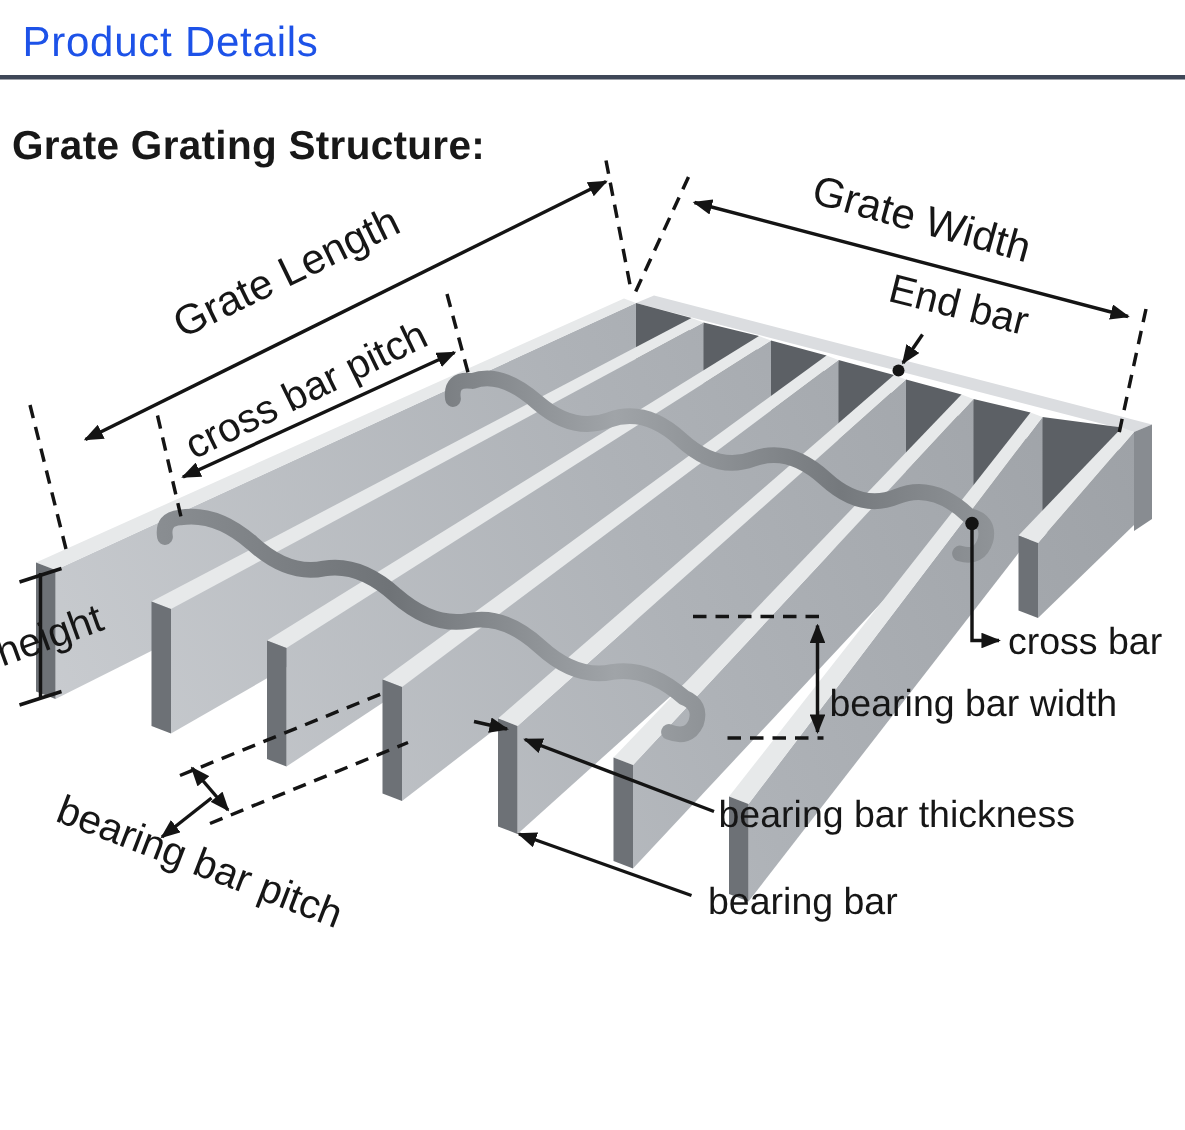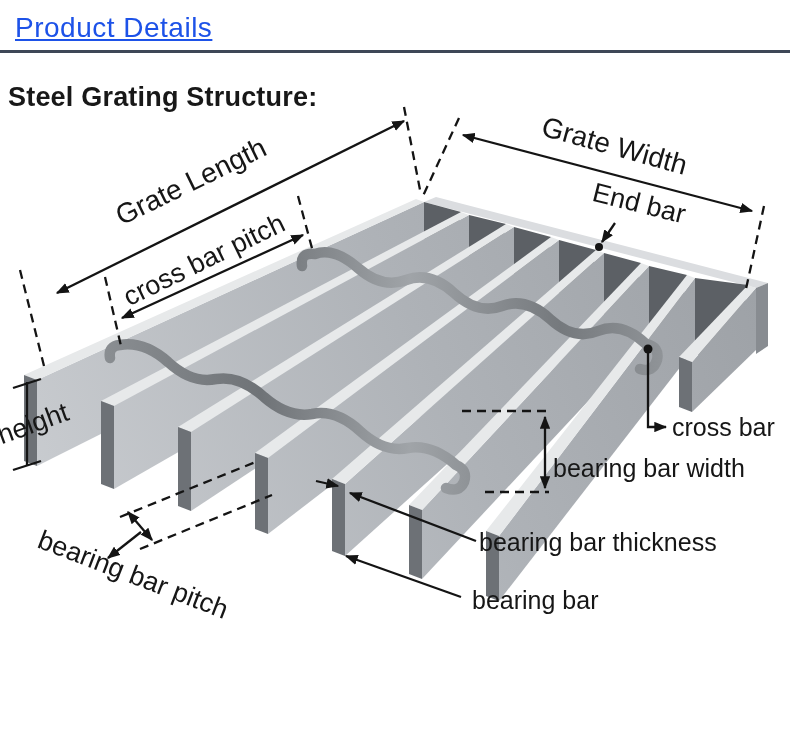--- a/index.html
+++ b/index.html
@@ -2,21 +2,21 @@
 <html><head>
 <meta charset="utf-8">
 <style>
   html,body{margin:0;padding:0;}
   body{
     width:790px;height:753px;position:relative;background:#ffffff;
     font-family:"Liberation Sans","DejaVu Sans",sans-serif;overflow:hidden;
   }
   .page-title{
     position:absolute;left:15px;top:12px;
-    font-size:28px;letter-spacing:.5px;color:#1d52e8;font-weight:400;text-decoration:underline;
+    font-size:28px;letter-spacing:.5px;color:#1d52e8;font-weight:400;
   }
   .divider{
     position:absolute;left:0;top:50px;width:790px;height:3px;background:#3e4757;
   }
   .section-heading{
     position:absolute;left:8px;top:82px;
     font-size:27px;font-weight:bold;color:#181818;letter-spacing:.2px;
   }
   svg.diagram{position:absolute;left:0;top:0;}
   svg text{fill:#161616;font-family:"Liberation Sans","DejaVu Sans",sans-serif;}
@@ -24,21 +24,21 @@
   .dim-label-big{font-size:28px;}
   .flat-label{font-size:25px;}
   .ann{stroke:#141414;stroke-width:2.3;fill:none;}
   .dash{stroke:#141414;stroke-width:2.3;fill:none;stroke-dasharray:9 6;}
 </style>
 </head>
 <body>
 
 <div class="page-title">Product Details</div>
 <div class="divider"></div>
-<div class="section-heading">Steel Grating Structure:</div>
+<div class="section-heading">Grate Grating Structure:</div>
 
 <svg class="diagram" width="790" height="753" viewBox="0 0 790 753" xmlns="http://www.w3.org/2000/svg">
   <defs>
     <linearGradient id="faceGrad" gradientUnits="userSpaceOnUse" x1="40" y1="520" x2="740" y2="210">
       <stop offset="0" stop-color="#c9ccd0"></stop>
       <stop offset="0.55" stop-color="#aeb2b7"></stop>
       <stop offset="1" stop-color="#9da1a6"></stop>
     </linearGradient>
     <linearGradient id="rodGrad" gradientUnits="userSpaceOnUse" x1="80" y1="0" x2="680" y2="0">
       <stop offset="0" stop-color="#8e9296"></stop>

